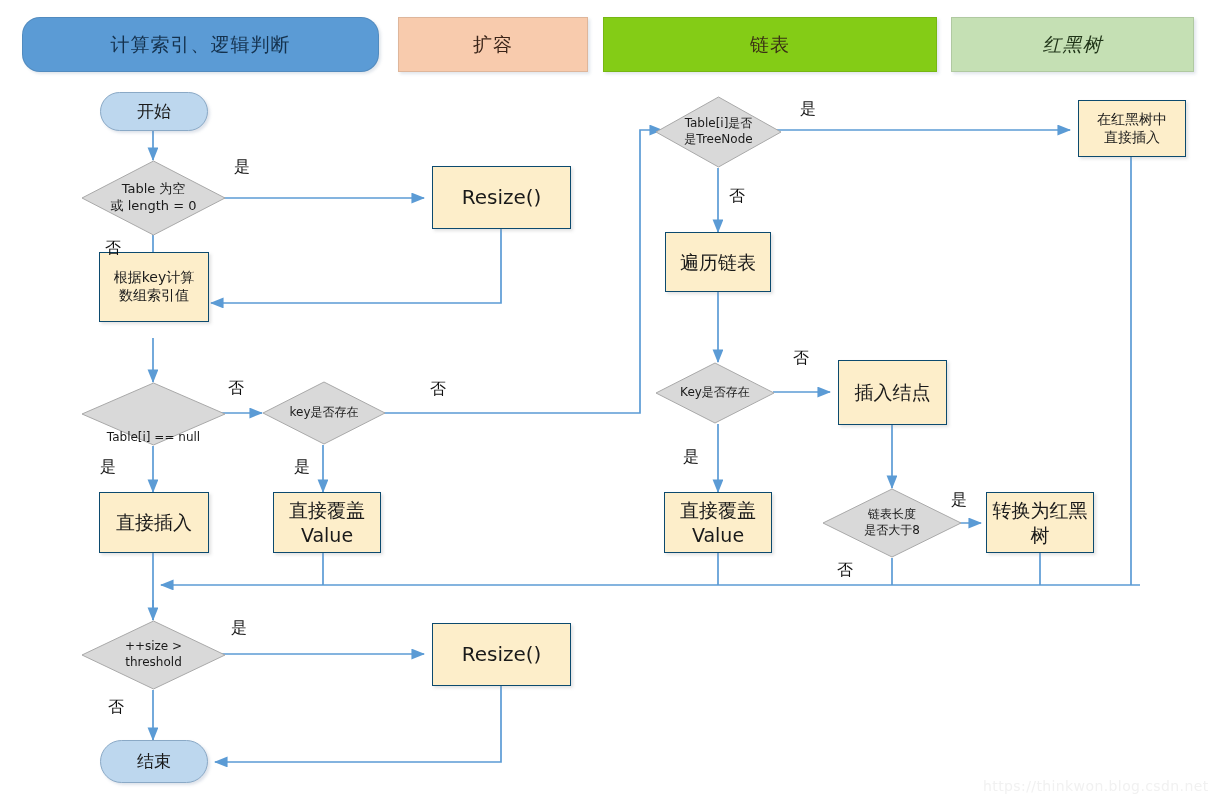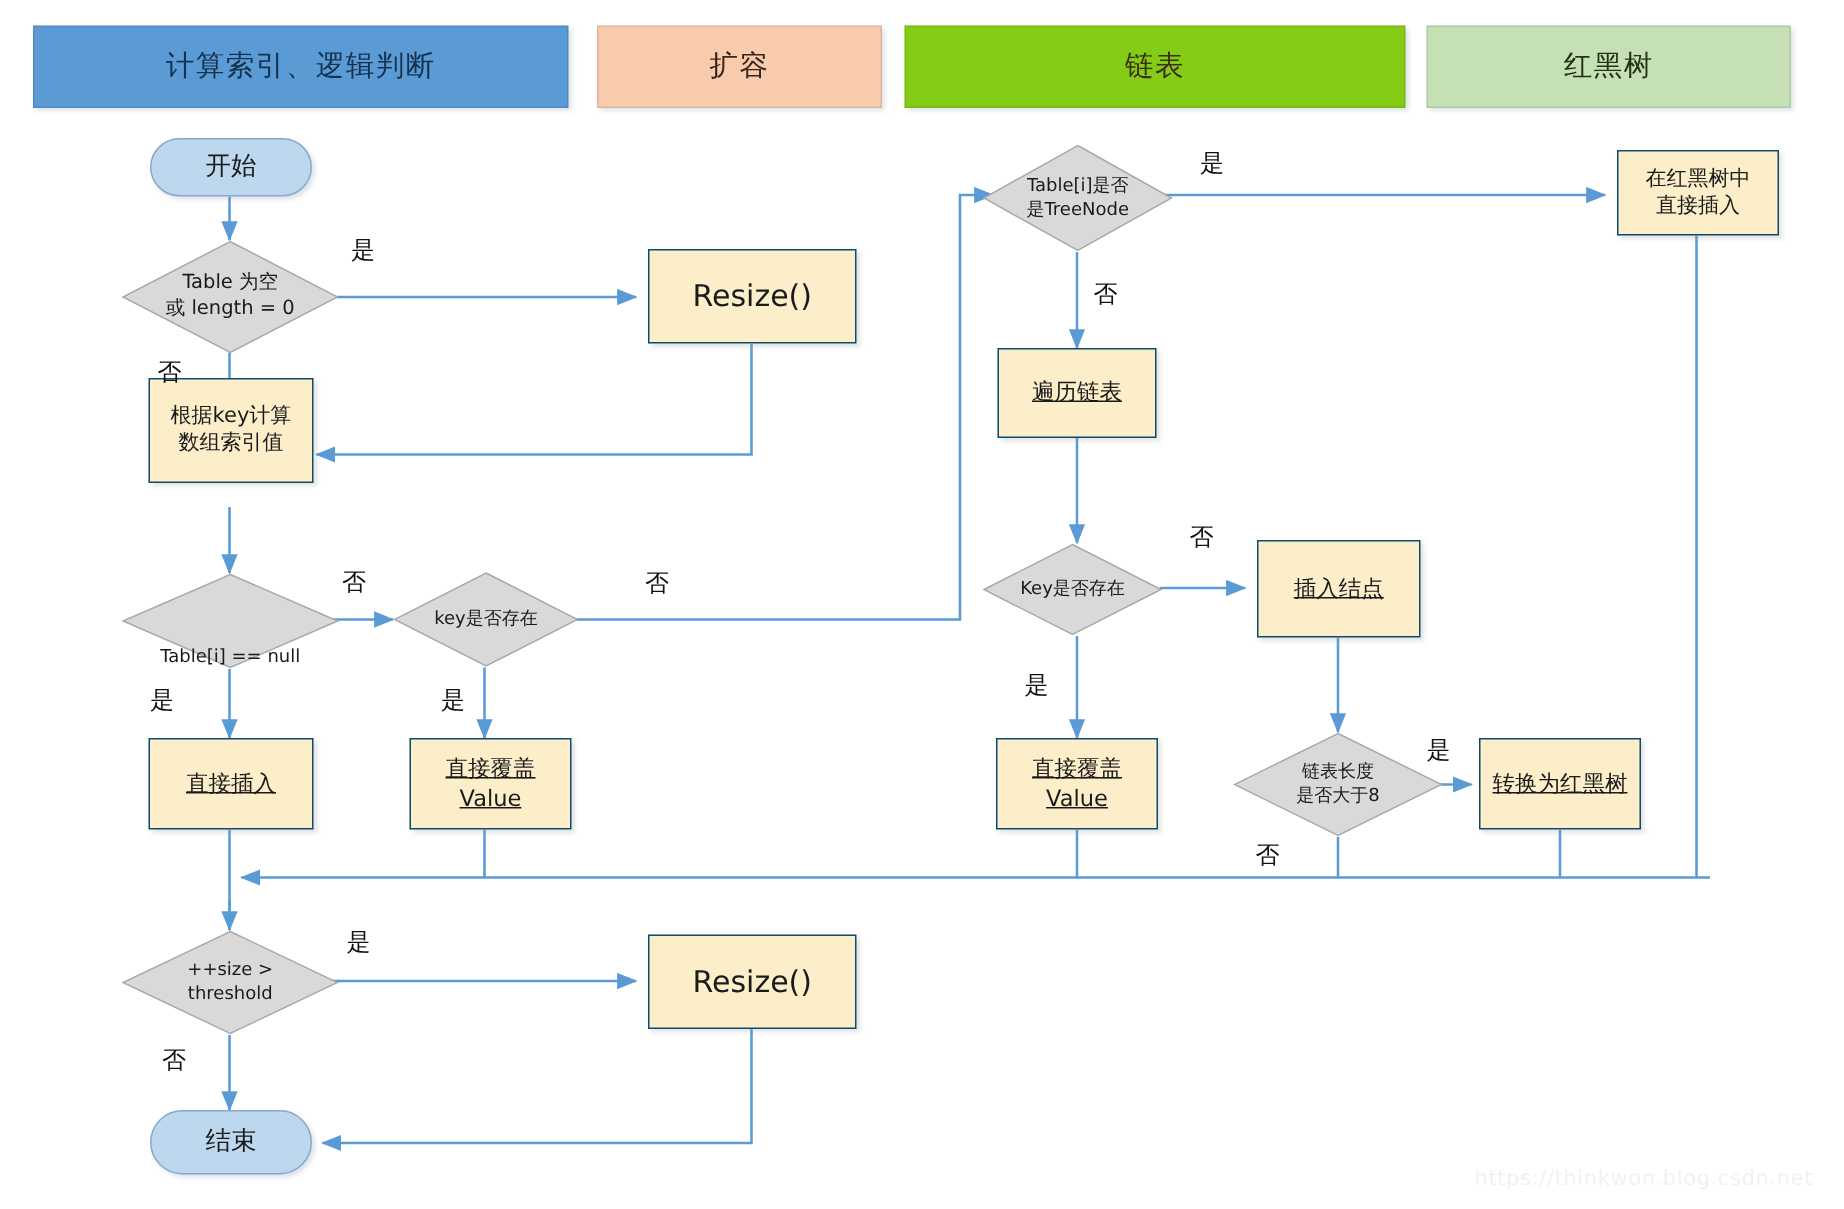--- a/index.html
+++ b/index.html
@@ -38,39 +38,39 @@
   
   .lane {
     border: 1px solid rgba(0,0,0,0.10);
     font-size: 19px;
     letter-spacing: 1px;
     box-shadow: 2px 2px 3px rgba(120,140,170,0.22);
   }
   .lane-blue   { background: #5b9bd5; color: #14314d; }
   .lane-peach  { background: #f8cbad; color: #3a2418; }
   .lane-yellow { background: #84cc16; color: #3a3015; }
-  .lane-green  { background: #c5e0b4; color: #1f3317; }
+  .lane-green  { background: #c5e0b4; color: #1f3317; font-style: italic; }
 
   
   .terminal {
     background: #bdd7ee;
     border: 1px solid #8aa9c6;
     border-radius: 999px;
     font-size: 17px;
     box-shadow: 2px 2px 3px rgba(120,140,170,0.25);
   }
   
   .process {
     background: #fdeeca;
     border: 1px solid #0c4a6e;
     box-shadow: 2px 2px 3px rgba(150,150,150,0.28);
   }
   .process-lg { font-size: 20px; }
   .process-sm { font-size: 14px; }
-  .process-md { font-size: 15px; text-decoration: underline; }
+  .process-md { font-size: 19px; }
 
   
   .decision {
     background: transparent;
     border: none;
   }
   .decision .dia-shape {
     position: absolute;
     left: 0; top: 0;
     width: 100%; height: 100%;
@@ -157,21 +157,21 @@
       <path d="M153,600 L153,620" marker-end="url(#ah)"></path>
 
       <path d="M209,654 L424,654" marker-end="url(#ah)"></path>
 
       <path d="M153,690 L153,740" marker-end="url(#ah)"></path>
 
       <path d="M501,686 L501,762 L215,762" marker-end="url(#ah)"></path>
     </g>
   </svg>
 
-  <div class="node lane lane-blue" style="left:22px; top:17px; width:357px; height:55px;">
+  <div class="node lane lane-blue" style="left:22px; top:17px; width:357px; height:55px;border-radius:18px;">
     <span>计算索引、逻辑判断</span>
   </div>
   <div class="node lane lane-peach" style="left:398px; top:17px; width:190px; height:55px;">
     <span>扩容</span>
   </div>
   <div class="node lane lane-yellow" style="left:603px; top:17px; width:334px; height:55px;">
     <span>链表</span>
   </div>
   <div class="node lane lane-green" style="left:951px; top:17px; width:243px; height:55px;">
     <span>红黑树</span>

